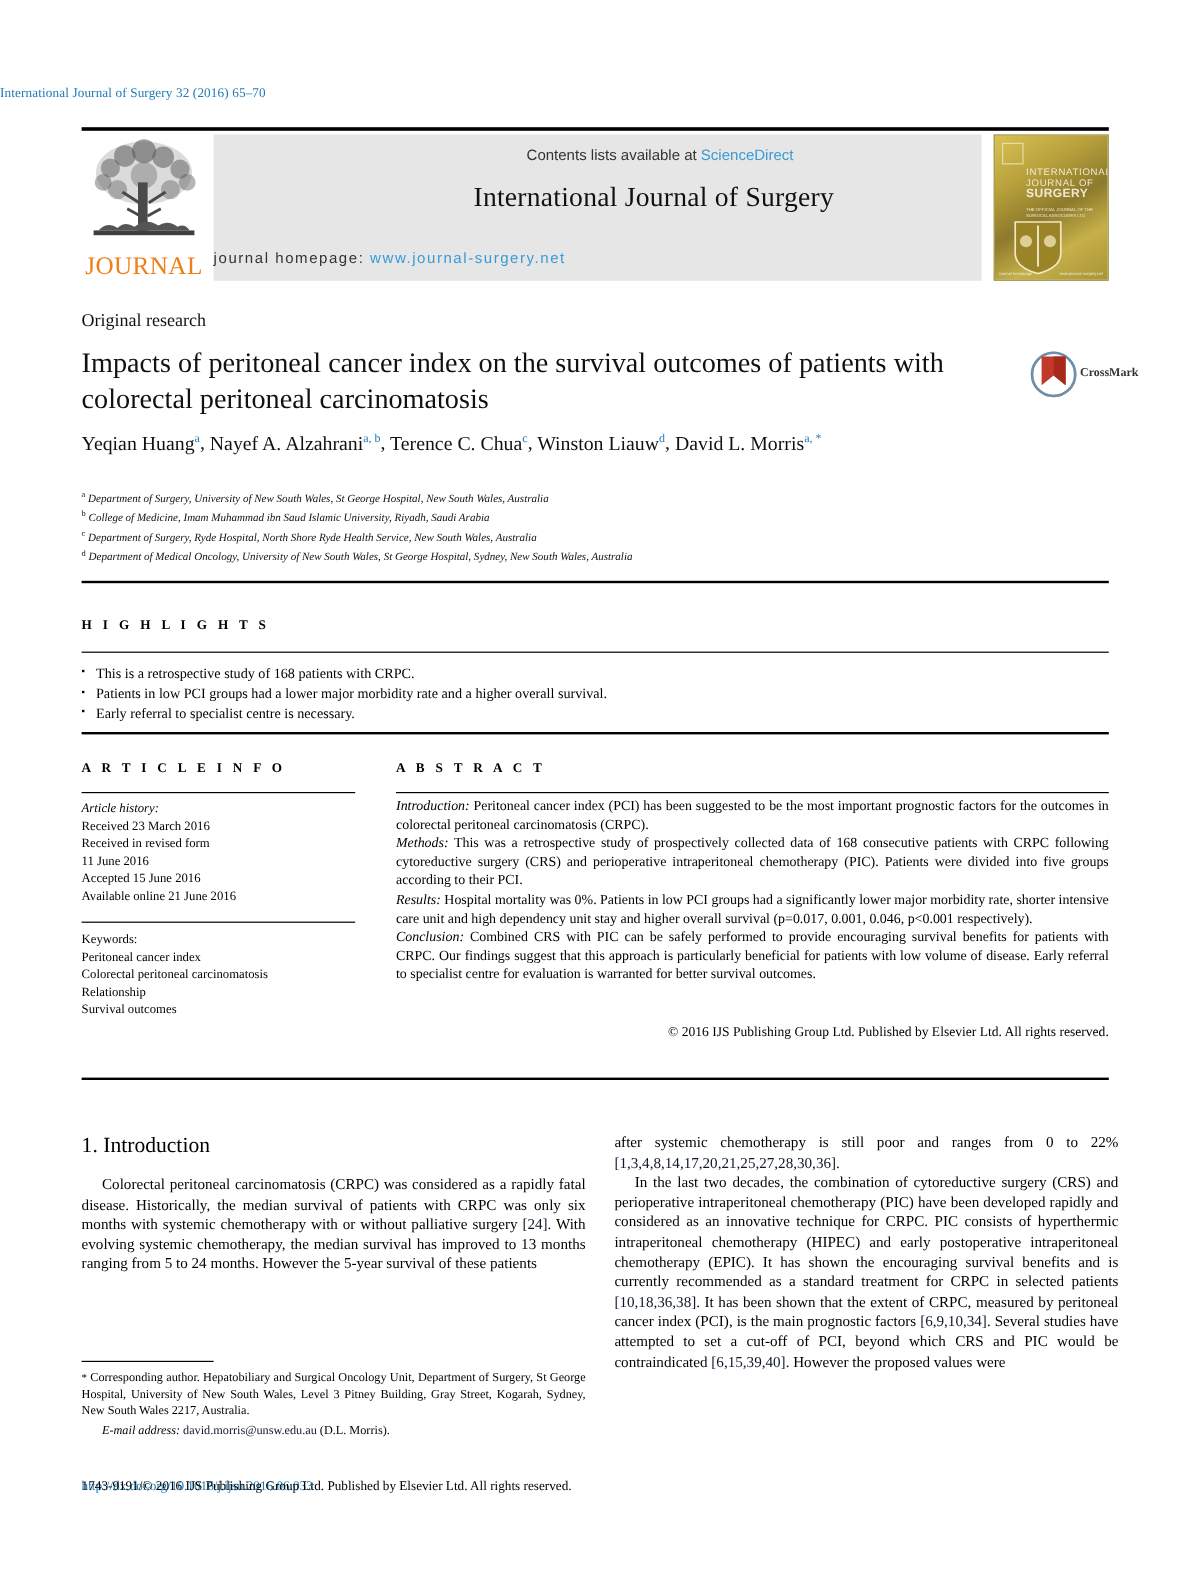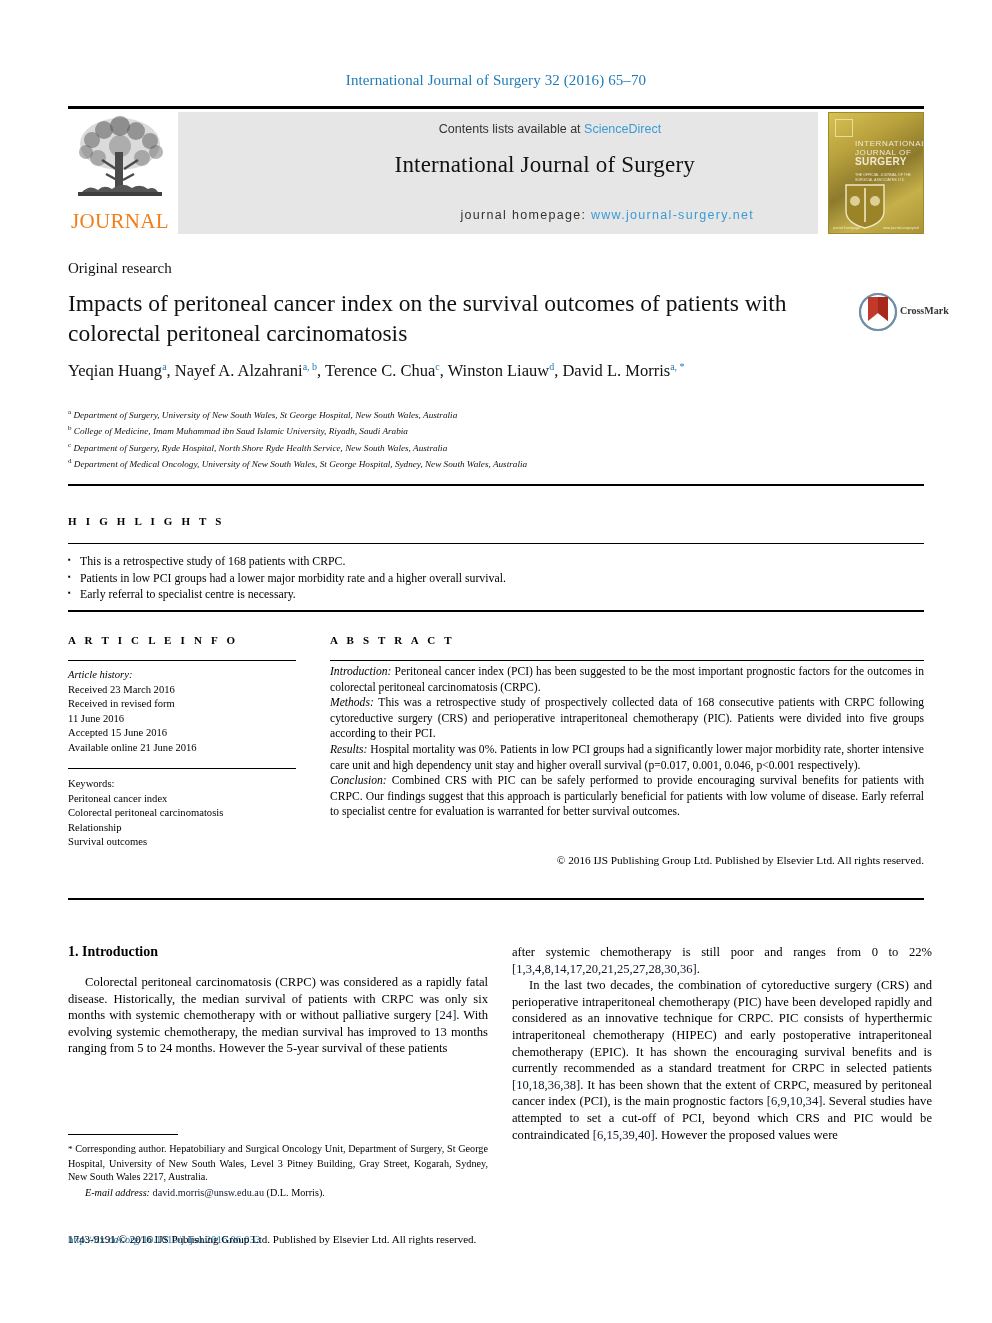--- a/index.html
+++ b/index.html
@@ -21,22 +21,21 @@
     width: 992px;
     height: 1323px;
   }
 
   
   .running-head {
     position: absolute;
     top: 72px;
     left: 0;
     width: 992px;
-    text-align: center;
-    font-size: 15px;
+    font-size: 11px;
     color: #1f7bb6;
     font-family: "Liberation Serif", serif;
     letter-spacing: .1px;
   }
 
   
   .masthead {
     position: absolute;
     left: 68px;
     top: 106px;
@@ -93,22 +92,22 @@
     position: absolute;
     top: 40px; left: 0; width: 517px;
     text-align: right;
     font-family: "Liberation Serif", serif;
     font-size: 23px;
     color: #111;
     letter-spacing: .2px;
   }
   .homepage-line {
     position: absolute;
-    bottom: 12px; left: 12px; width: 564px;
-    text-align: right;
+    bottom: 12px; left: 0; width: 564px;
+    text-align: left;
     font-family: "Liberation Sans", sans-serif;
     font-size: 12.5px;
     color: #333;
     letter-spacing: 1.3px;
   }
   .homepage-line .url { color: #3a9bd4; }
   .cover-thumb {
     position: absolute;
     right: 0;
     top: 6px;
@@ -294,22 +293,22 @@
     position: absolute;
     left: 68px; top: 944px;
     width: 420px;
   }
   .col-right {
     position: absolute;
     left: 512px; top: 944px;
     width: 420px;
   }
   .h1 {
-    font-size: 14px;
-    font-weight: bold;
+    font-size: 18px;
+    font-weight: normal;
     font-family: "Liberation Serif", serif;
     margin: 0 0 14px 0;
   }
   .body-p {
     font-size: 12.6px;
     line-height: 16.6px;
     text-align: justify;
     font-family: "Liberation Serif", serif;
     margin: 0;
     text-indent: 17px;

